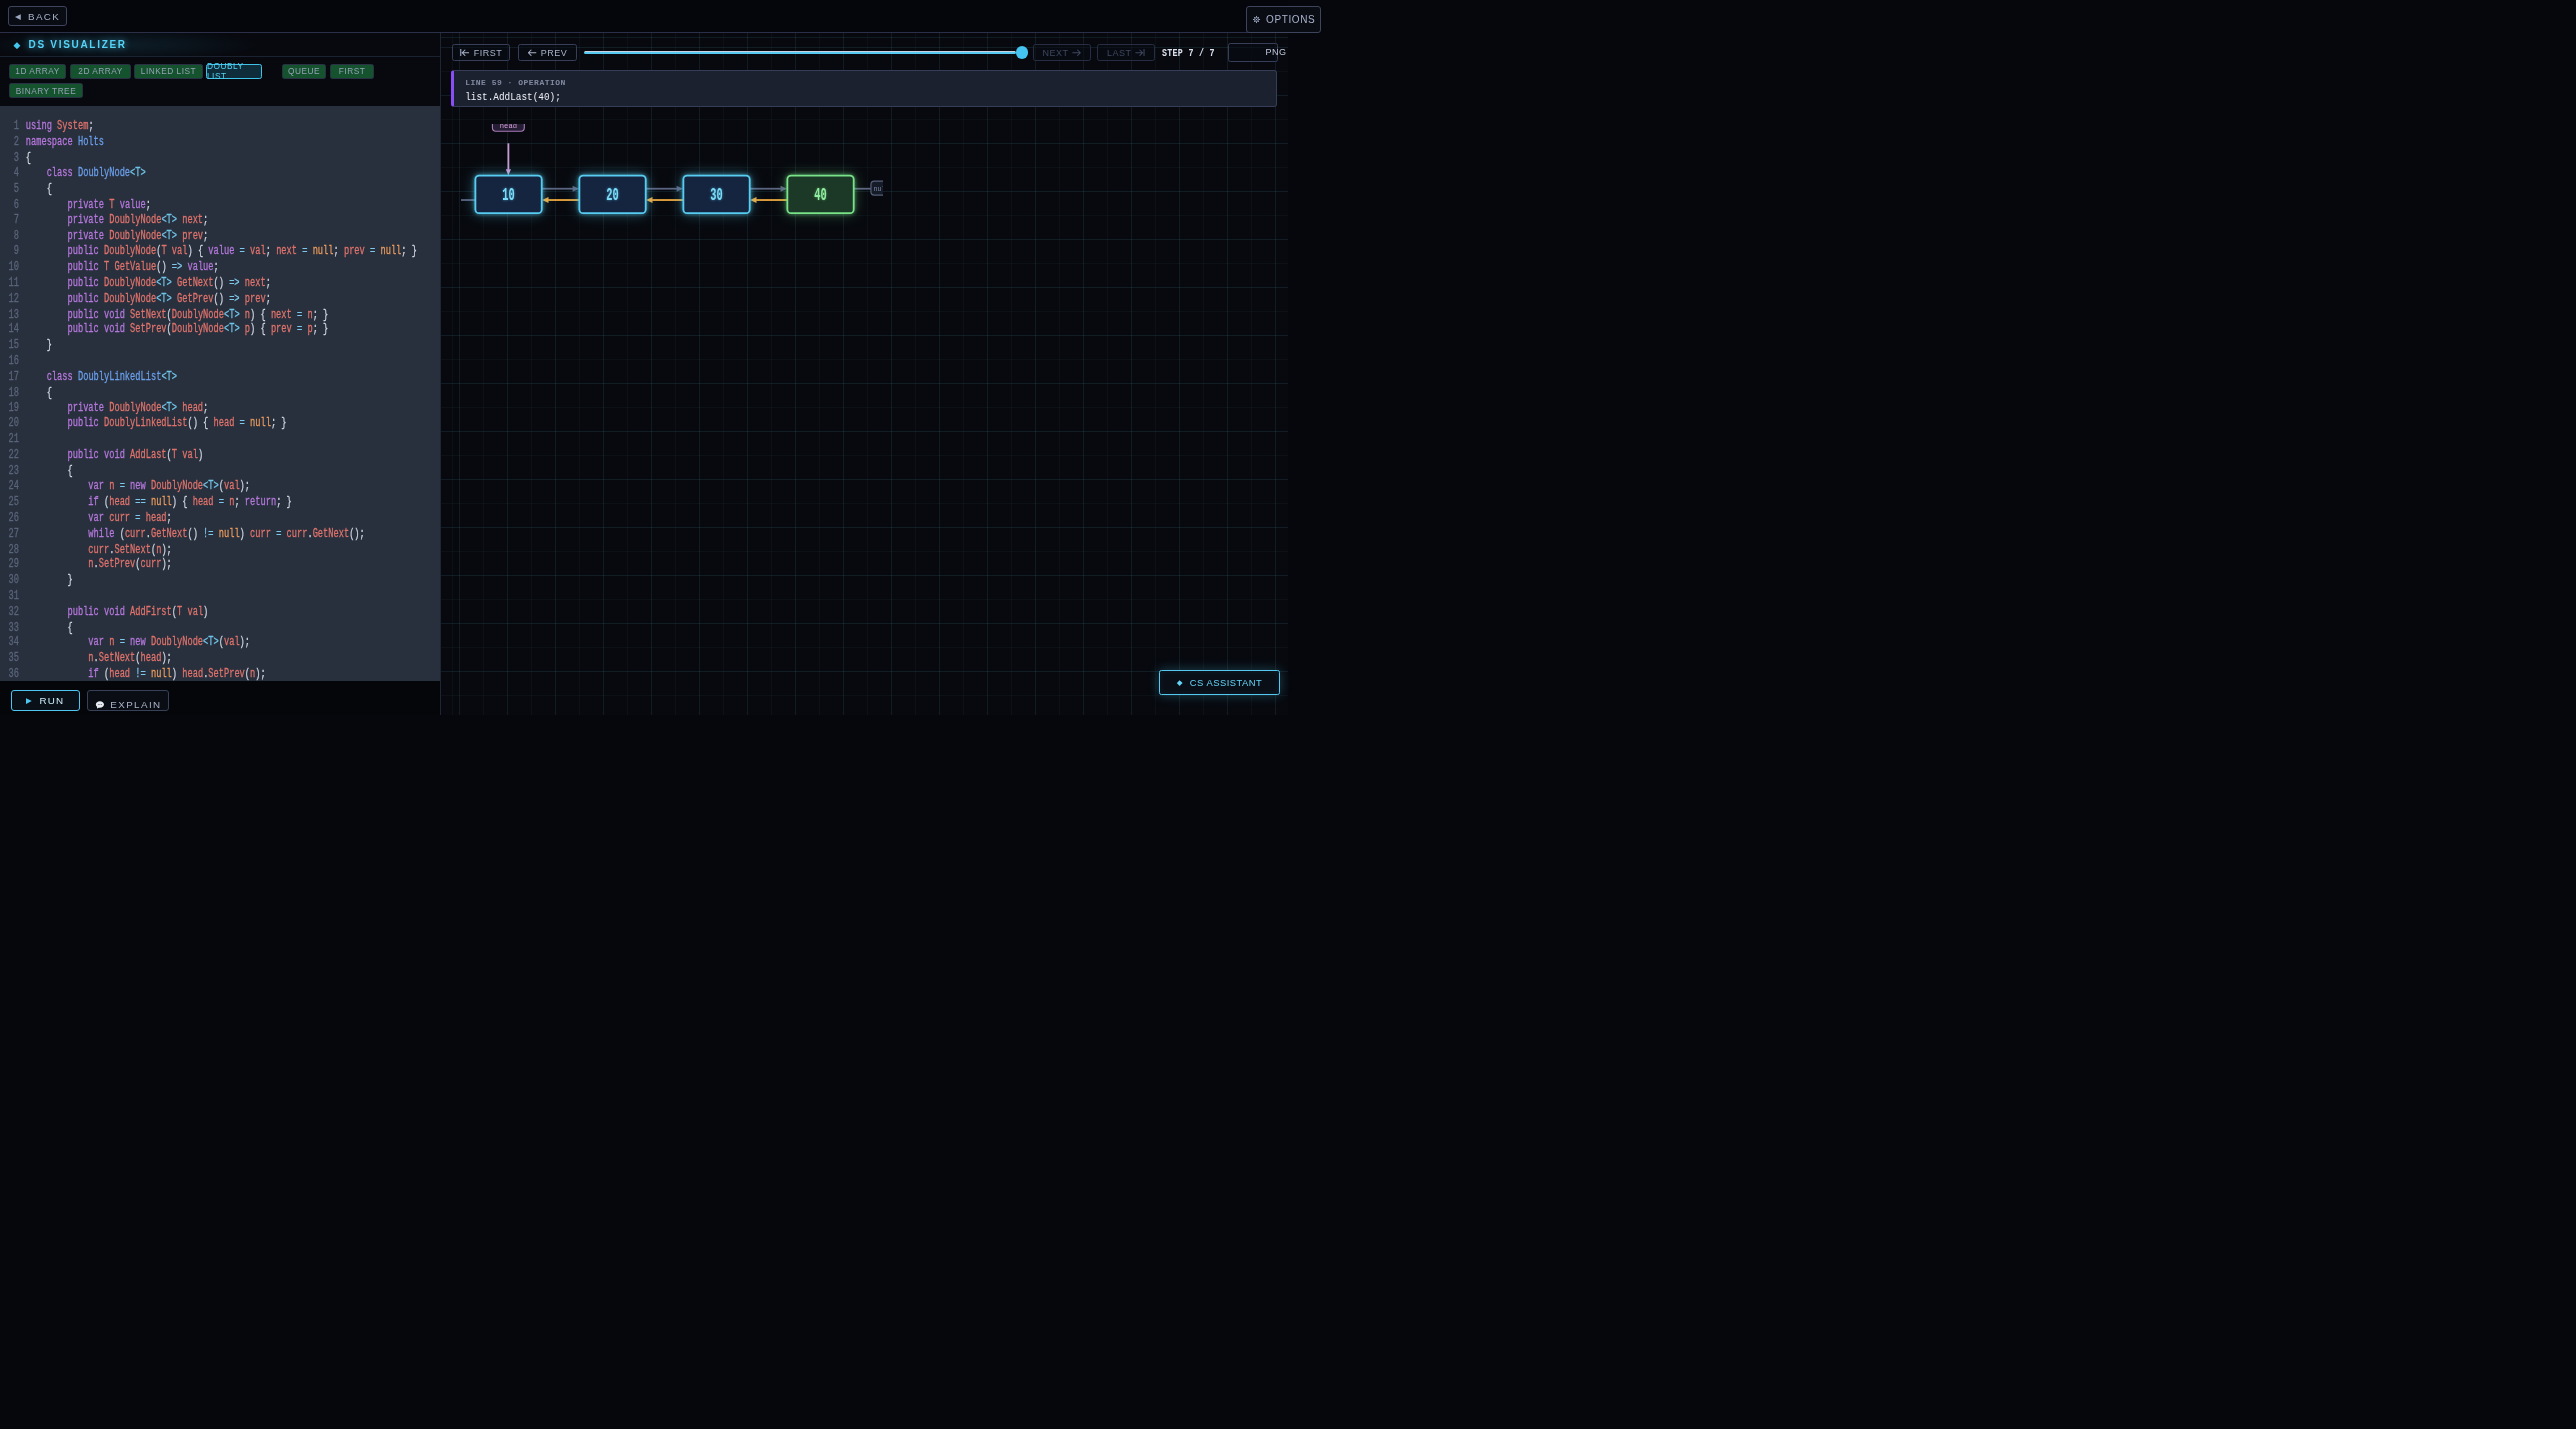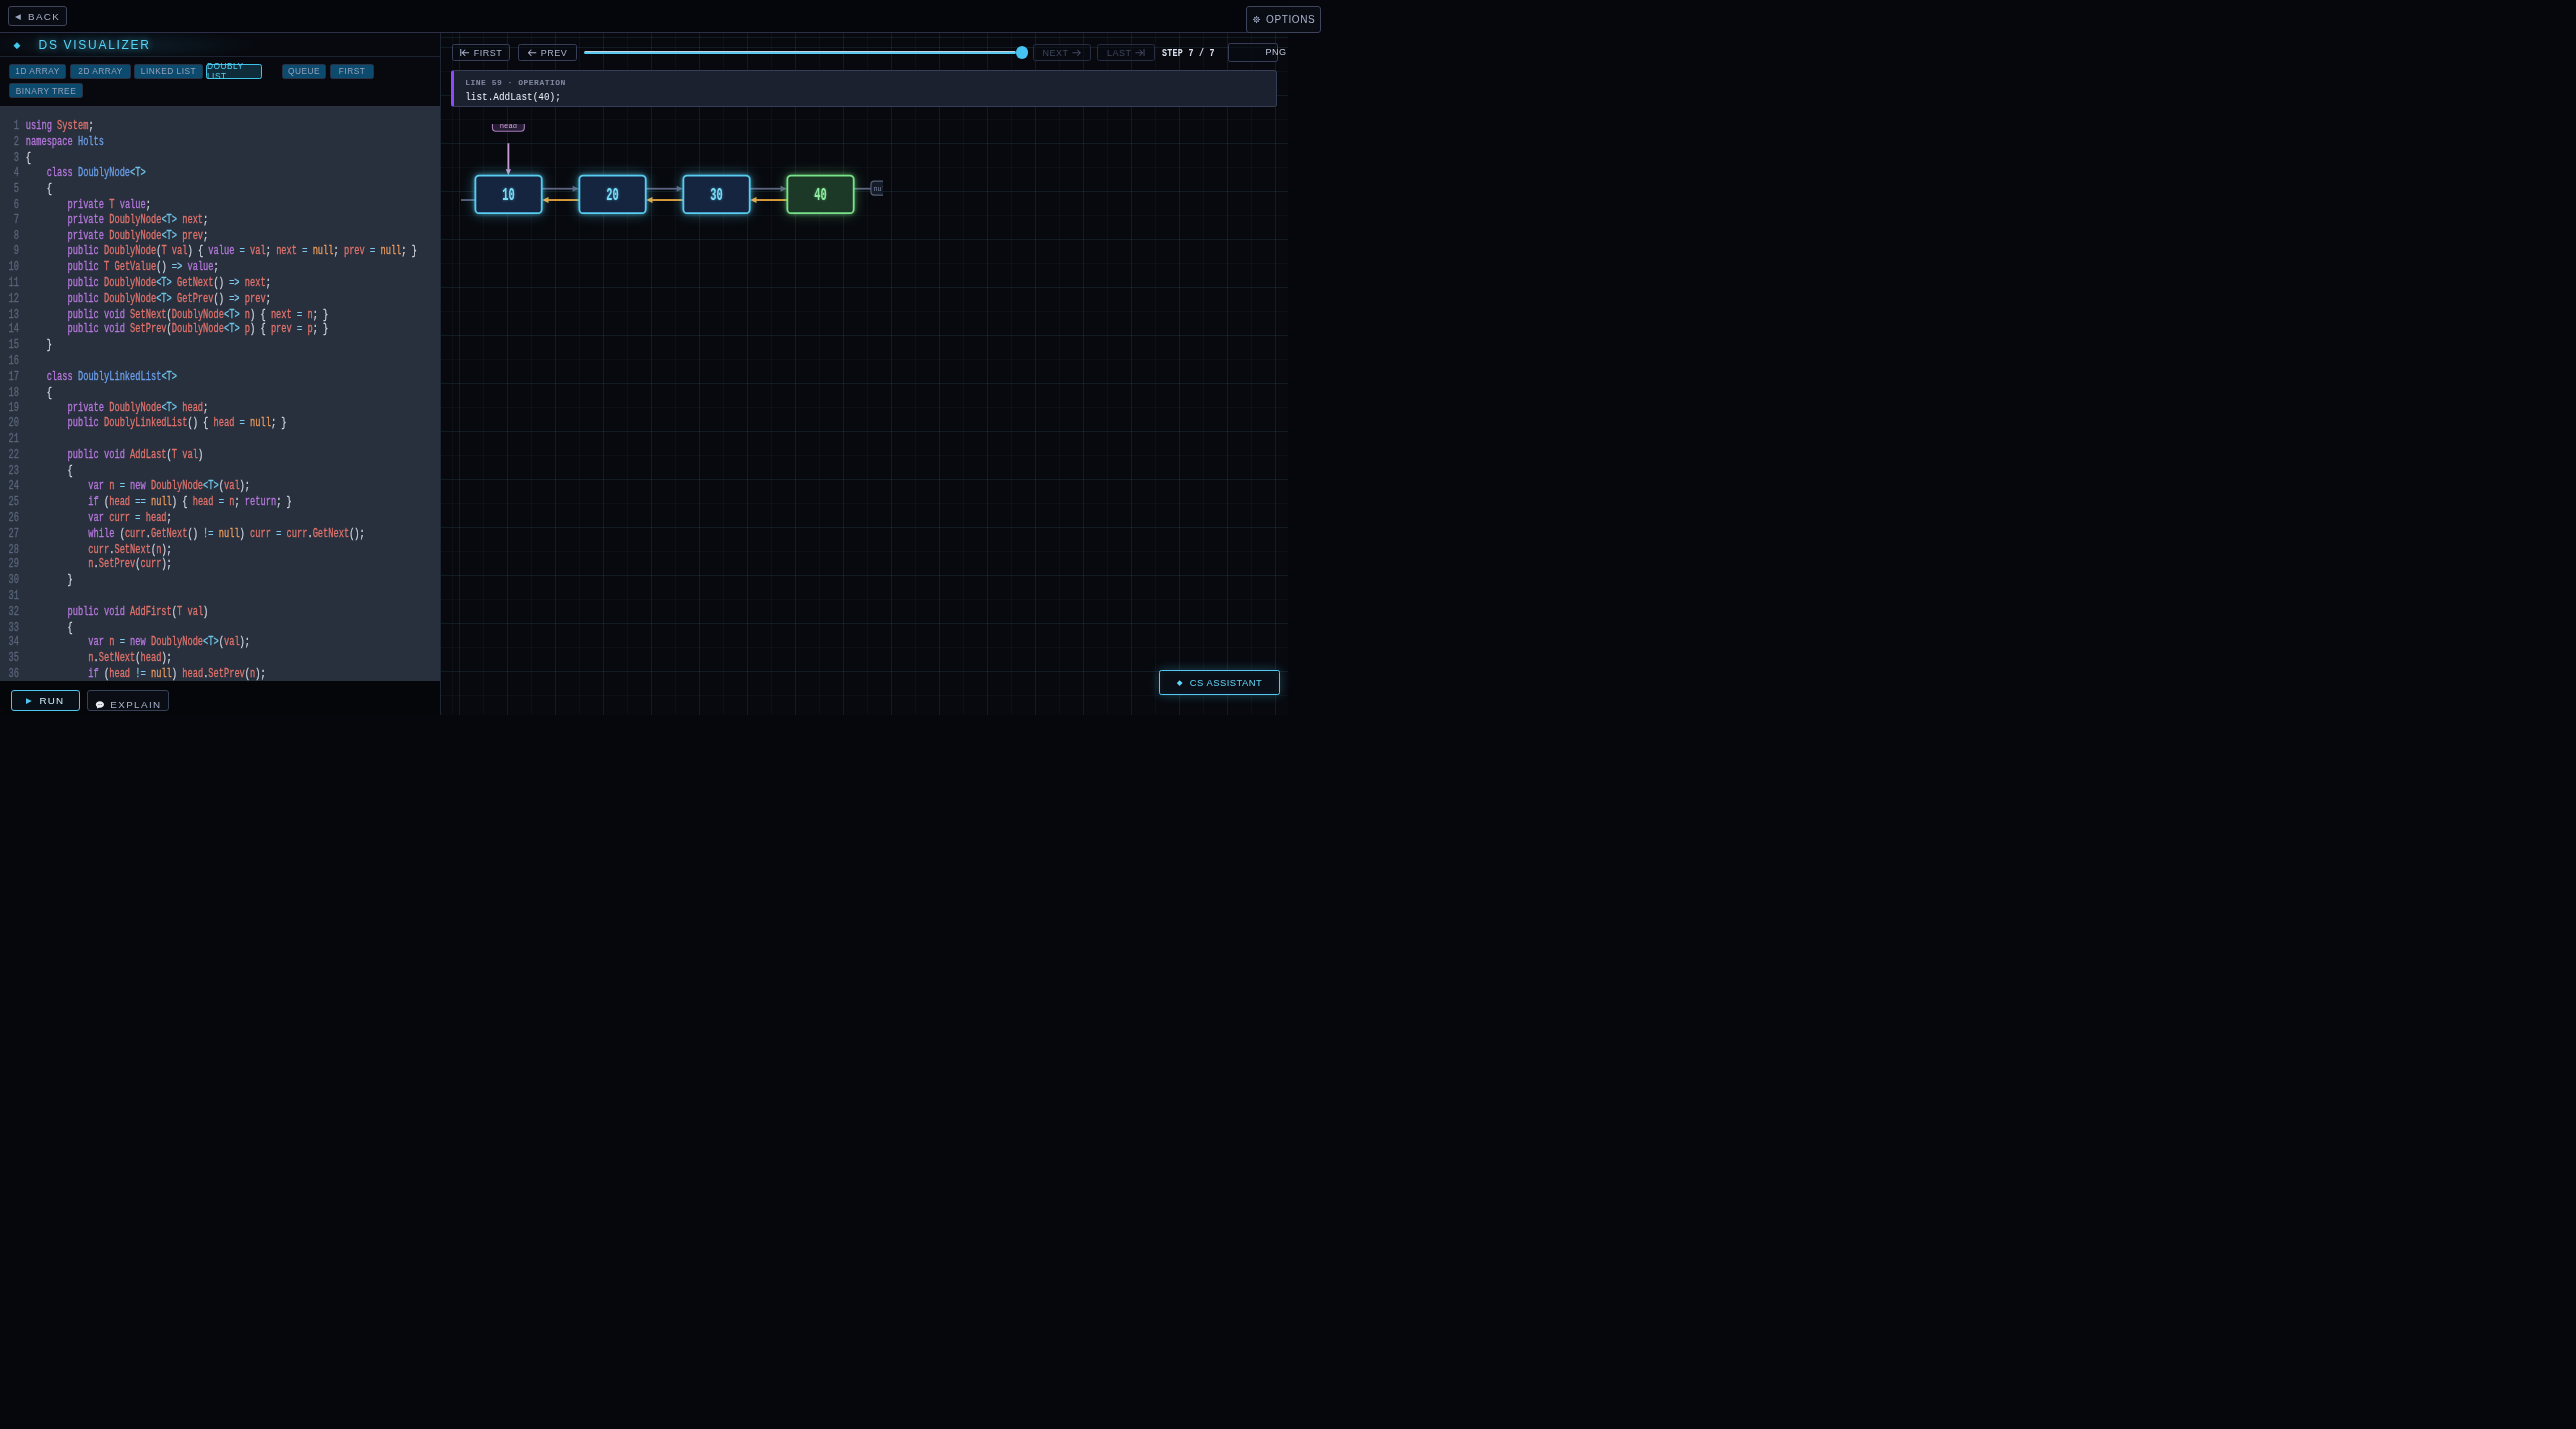--- a/index.html
+++ b/index.html
@@ -11,24 +11,24 @@
   color:#a8b2cc; font-size:9.8px; letter-spacing:1.3px; display:flex; align-items:center;
   justify-content:center; }
 #backbtn { left:8px; top:6.4px; width:59px; height:19.6px; }
 #optbtn  { left:1210px; top:6px; width:75px; height:27px; font-size:10px; letter-spacing:0.6px;margin-left:36px; }
 
 #leftpanel { position:absolute; left:0; top:33px; width:440px; height:682px; background:#07090f; }
 #lp-title { position:absolute; left:0; top:0; width:440px; height:24px; border-bottom:0.8px solid #1b2232;
   background:radial-gradient(ellipse 196px 22.6px at 121px 12px, rgba(60,180,220,0.12), transparent 70%);
   display:flex; align-items:center; }
 #lp-title .dia { color:#42c8ef; font-size:9px; margin-left:13.6px; }
-#lp-title .txt { color:#55d4f7; font-size:12px; letter-spacing:1.7px; margin-left:18px;
-  text-shadow:0 0 7.5px rgba(85,212,247,0.75); }
+#lp-title .txt { color:#55d4f7; font-size:10px; letter-spacing:1.7px; margin-left:8px;
+  text-shadow:0 0 7.5px rgba(85,212,247,0.75);font-weight:bold; }
 #tabs { position:absolute; left:0; top:24px; width:440px; height:49px; }
-.tab { position:absolute; border:0.8px solid #2a3144; border-radius:2.3px; background:#0c4a6e;
+.tab { position:absolute; border:0.8px solid #2a3144; border-radius:2.3px; background:#14532d;
   color:#98a2b8; font-size:8.3px; letter-spacing:0.5px; display:flex; align-items:center;
   justify-content:center; height:15px; }
 .tab.act { background:#0e2c3a; border:0.8px solid #3fc2e8; color:#52d2f4; }
 #code { position:absolute; left:0; top:73px; width:440px; height:575px; background:#28303d; overflow:hidden; }
 #codein { transform:scaleY(1.45); transform-origin:0 0; padding-top:9px; }
 .l { display:flex; height:10.8px; line-height:10.8px; font-family:"Liberation Mono", monospace;
   font-size:8.7px; white-space:pre; -webkit-text-stroke:0.2px; }
 .l .n { width:19px; text-align:right; color:#59647a; flex:none; }
 .l .t { margin-left:6.8px; }
 .k { color:#b678dd; } .i { color:#e0736c; } .b { color:#6b9fea; } .g { color:#70c4e9; }

